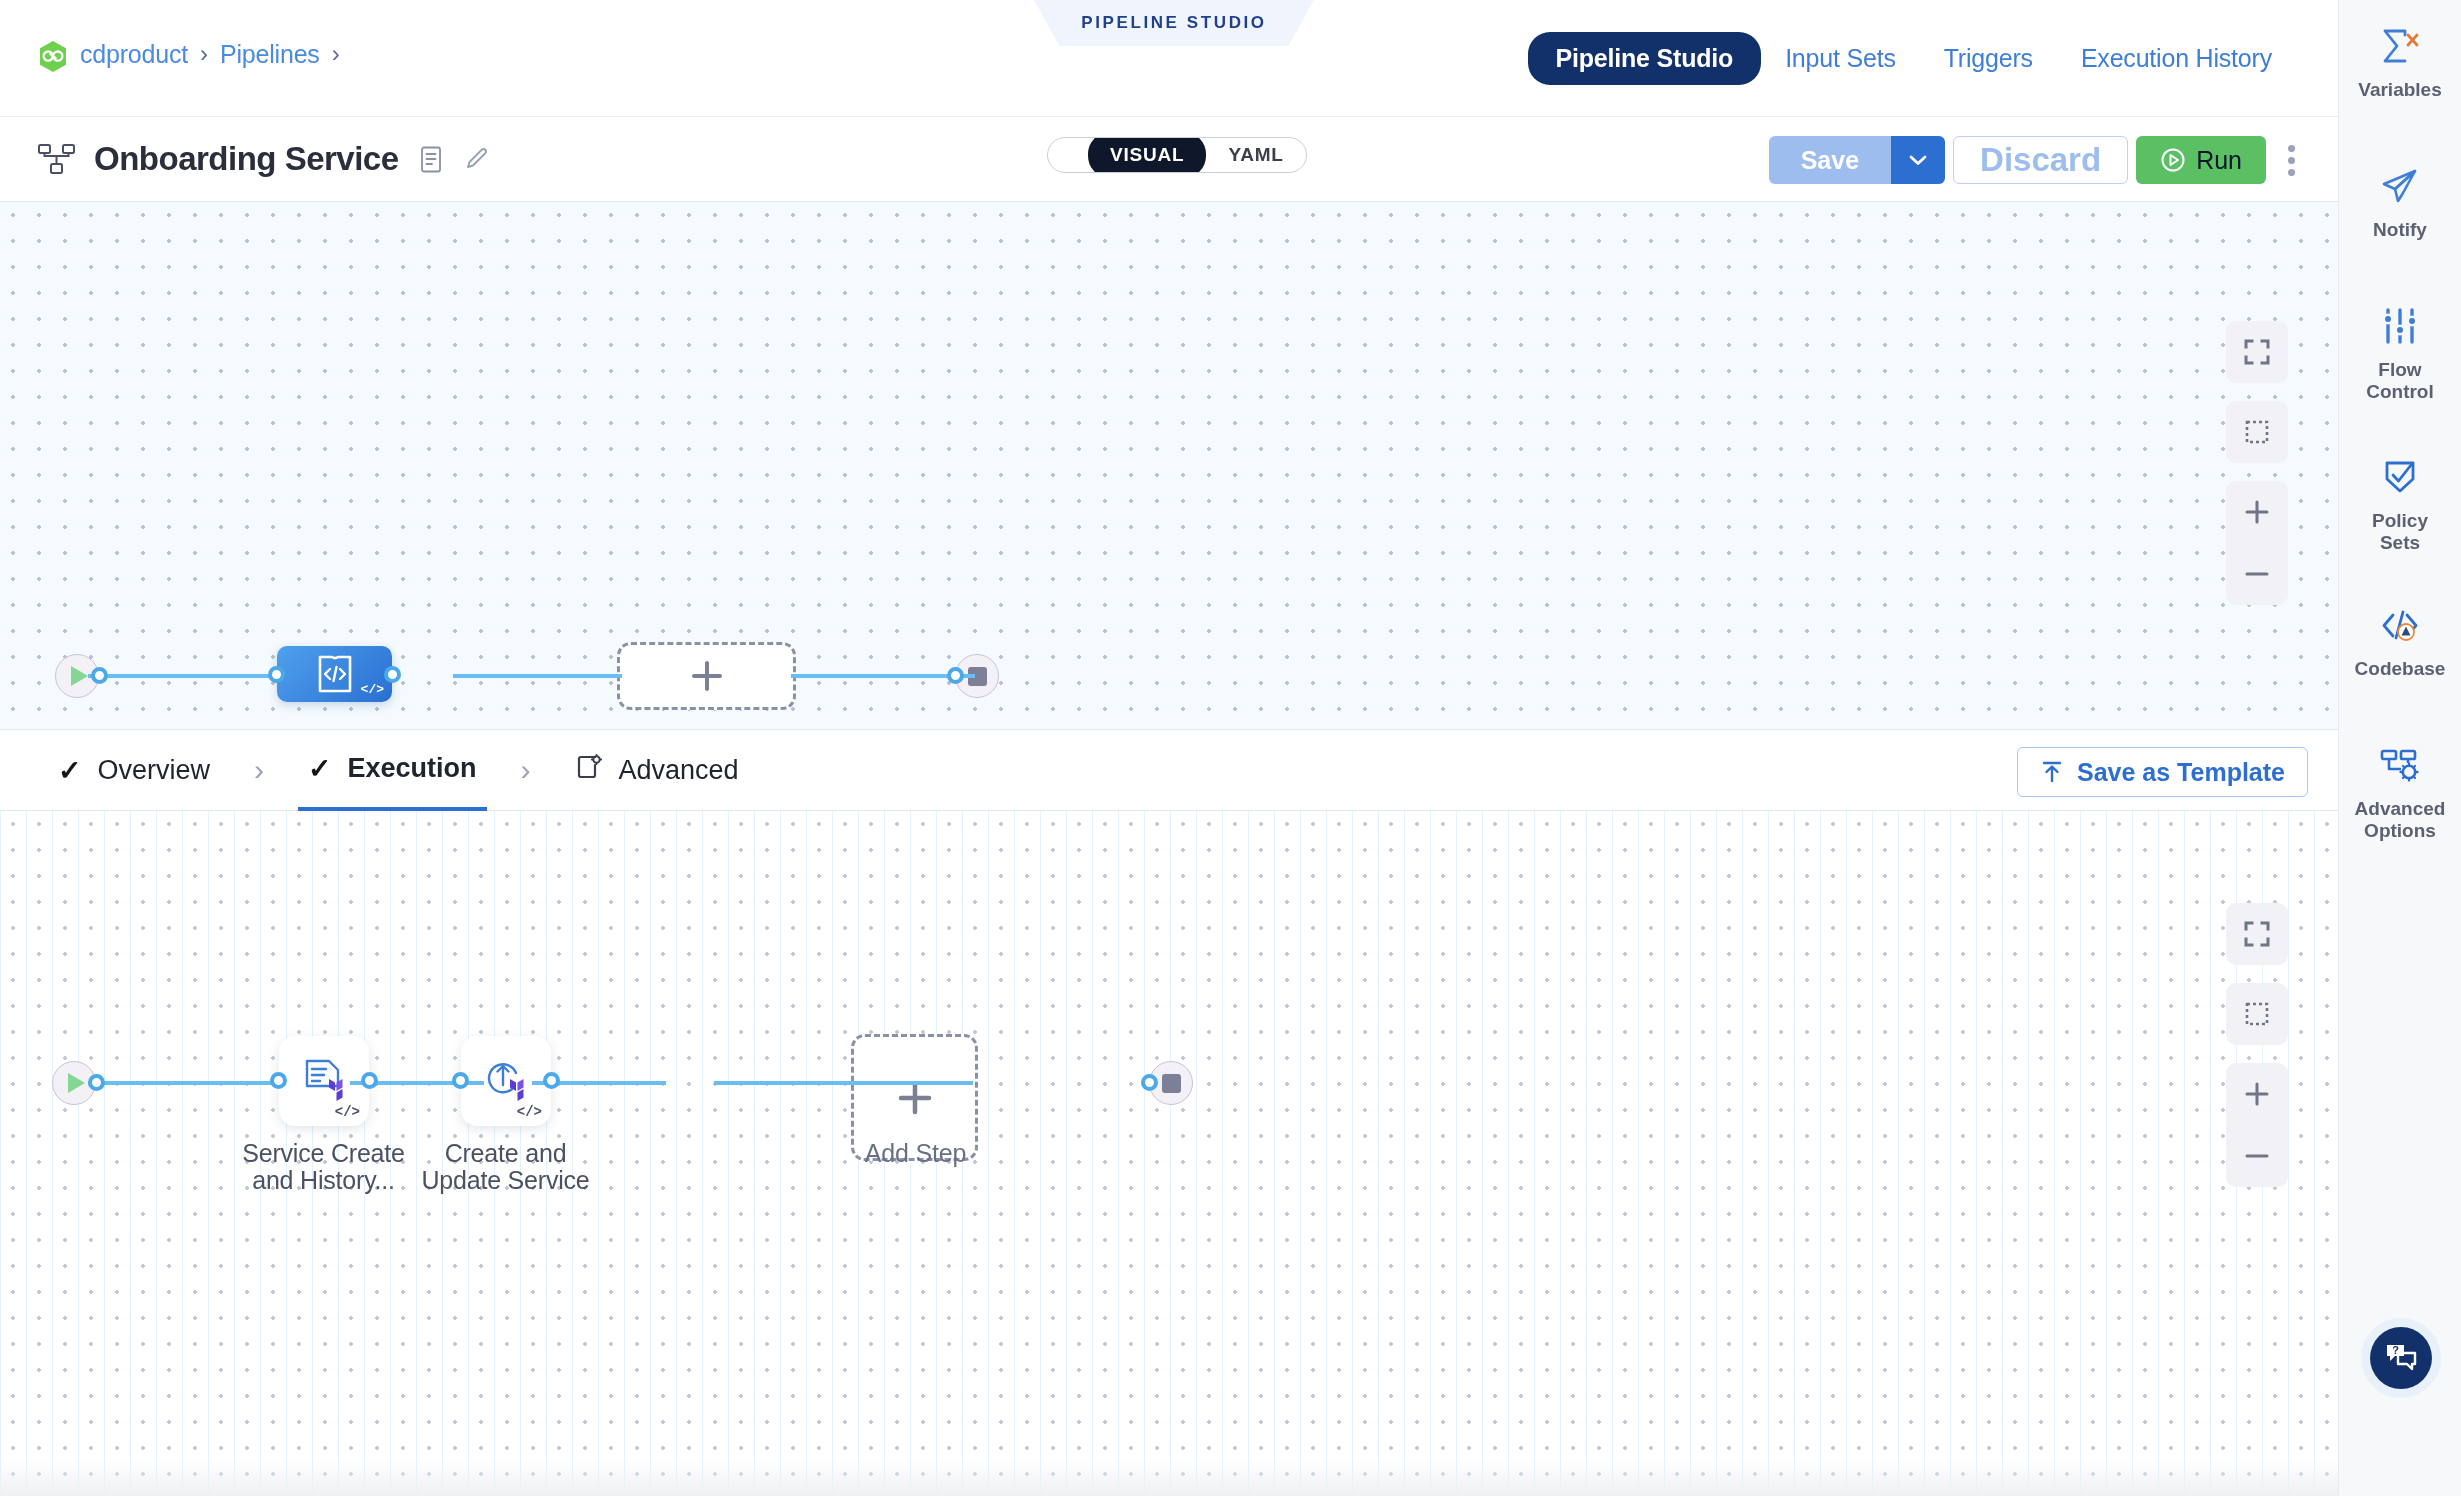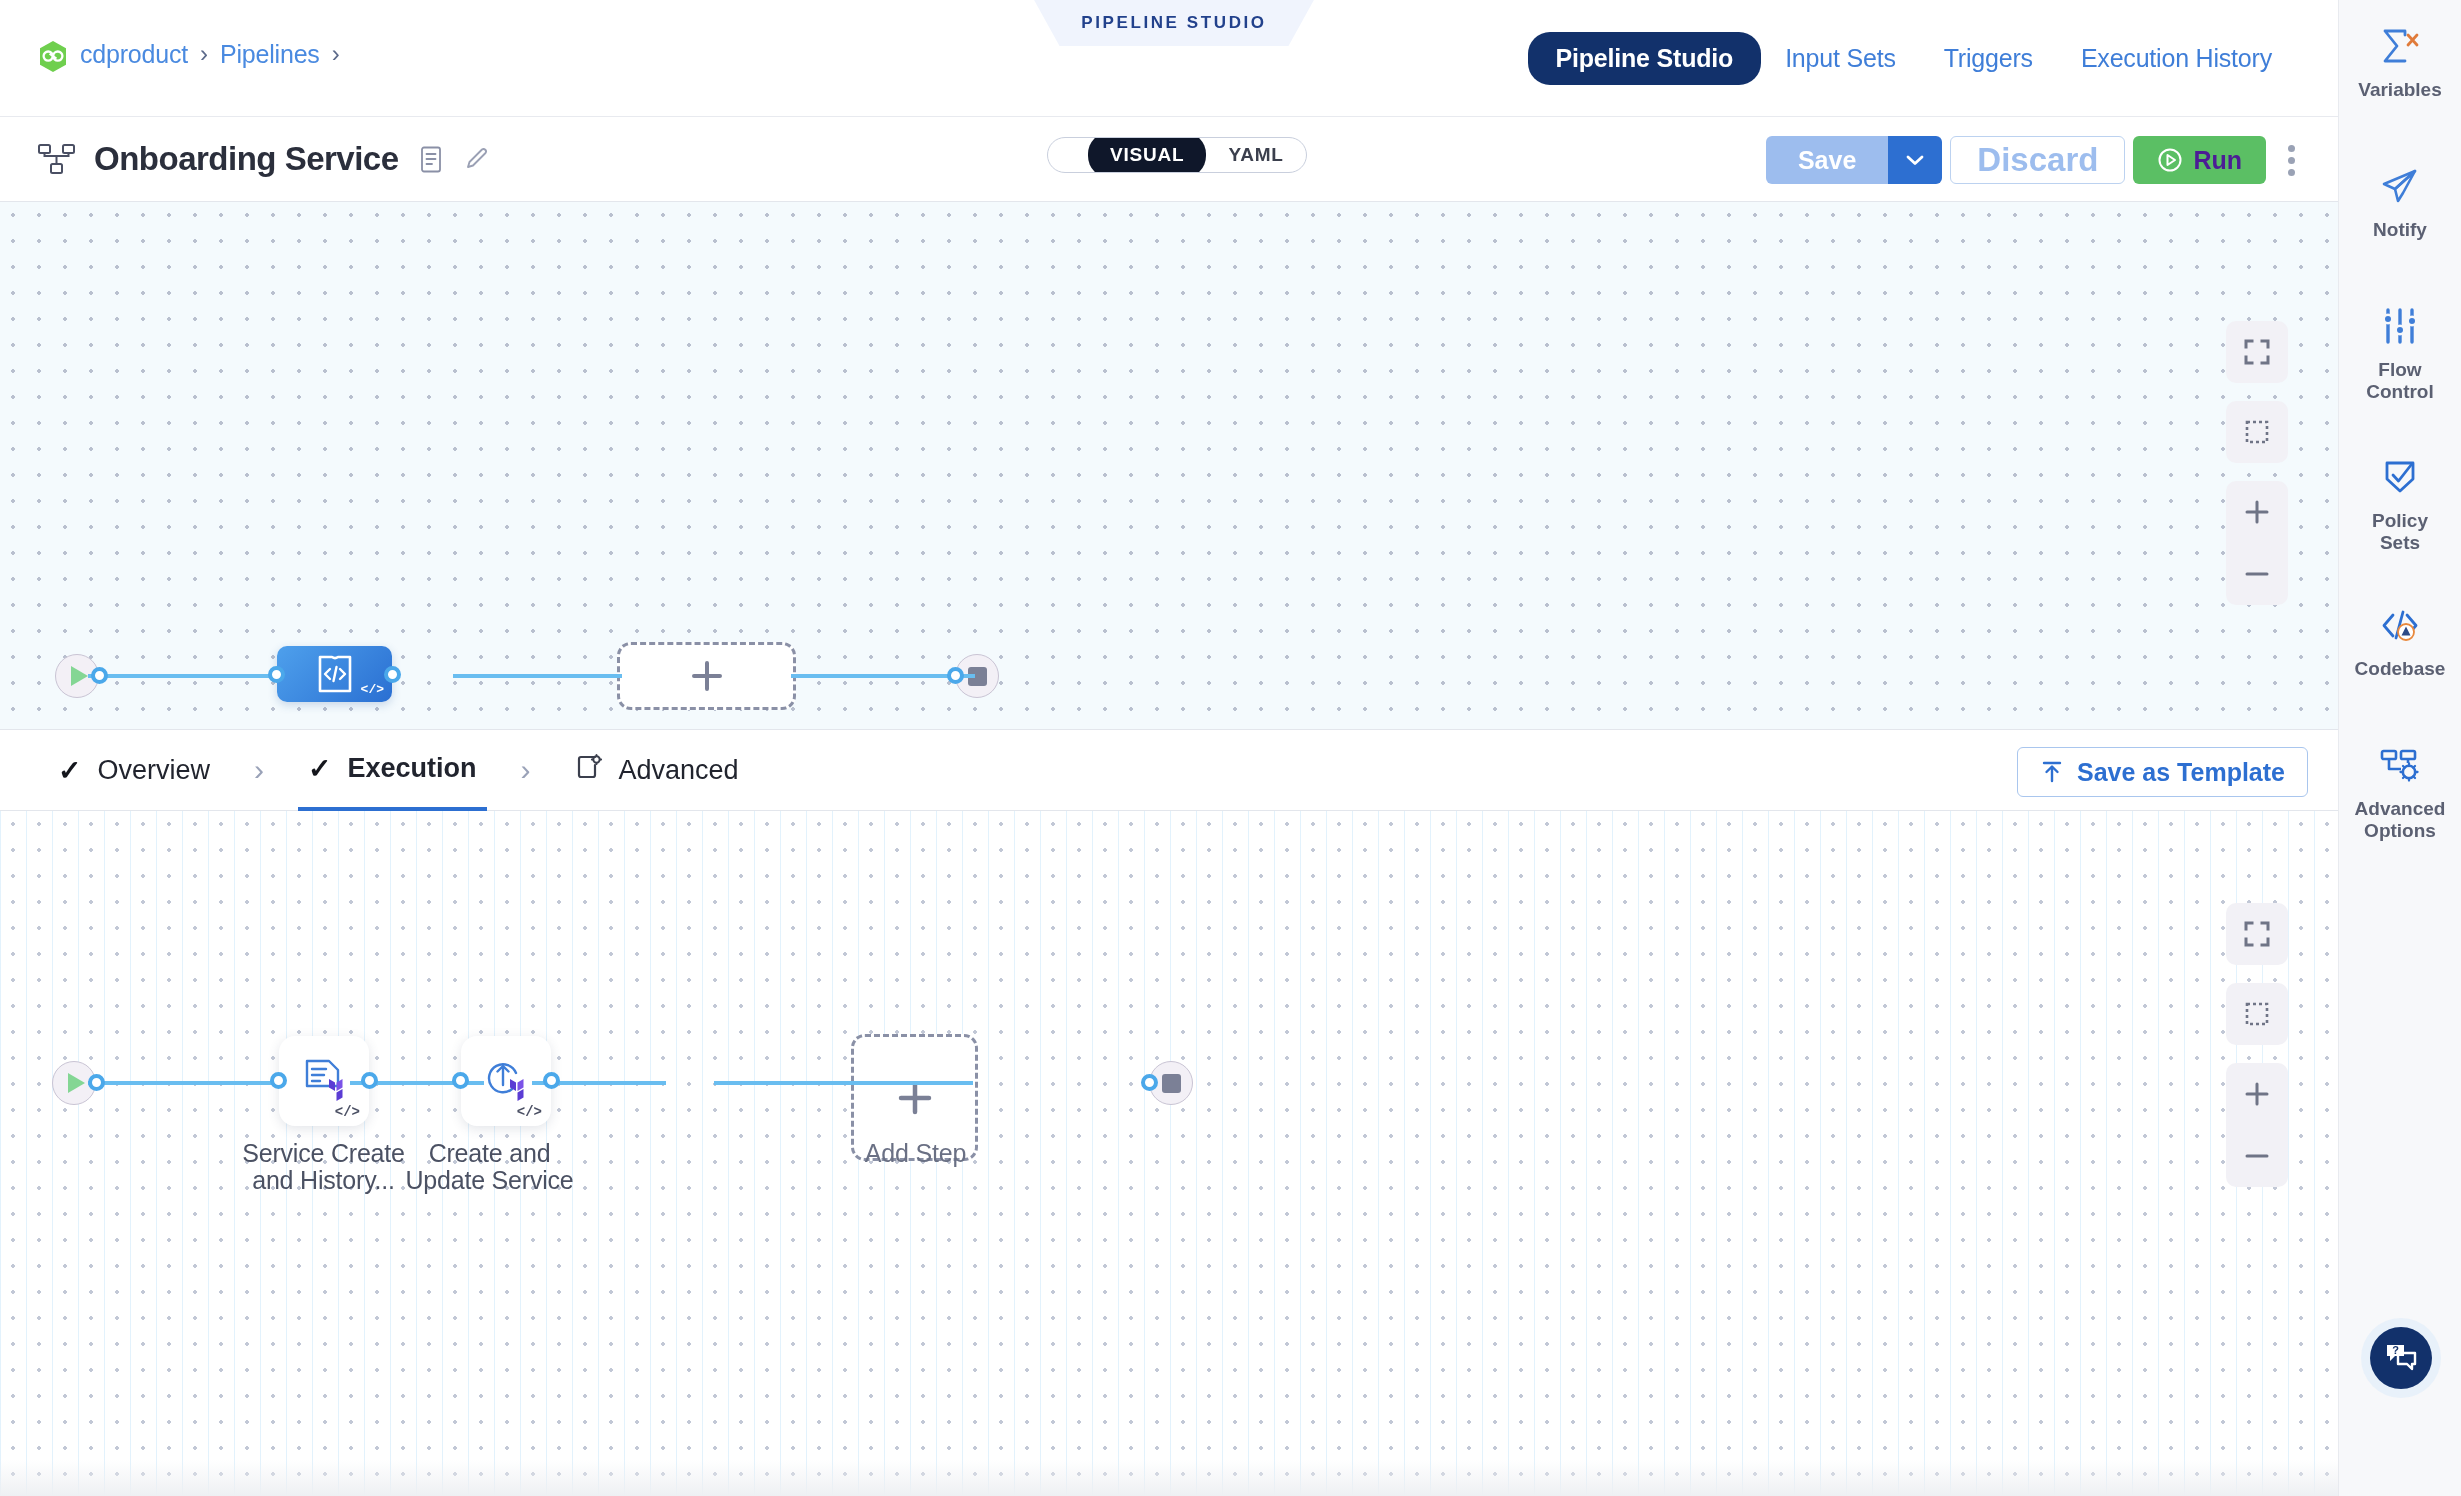--- a/index.html
+++ b/index.html
@@ -60,21 +60,21 @@
     background:#fff;
   }
   .vy-opt { font-size:19px; font-weight:bold; letter-spacing:0.8px; padding:0 22px; height:36px; display:flex; align-items:center; color:#3b3f4d; }
   .vy-opt.active { background:#0f172a; color:#fff; border-radius:22px; height:46px;margin-left:40px; }
 
   .title-actions { position:absolute; right:30px; top:19px; display:flex; align-items:center; gap:8px; }
   .btn-save-group { display:flex; height:48px; border-radius:6px; overflow:hidden; }
   .btn-save { background:#9dbdee; color:#fff; font-size:25px; font-weight:bold; padding:0 32px; display:flex; align-items:center; border:none; }
   .btn-save-caret { background:#2d6fd1; width:54px; display:flex; align-items:center; justify-content:center; border:none; }
   .btn-discard { height:48px; border:1px solid #bcd2f0; background:#fff; color:#9dbdee; font-size:33px; font-weight:bold; padding:0 26px; border-radius:6px; }
-  .btn-run { height:48px; background:#5bbf64; border:none; border-radius:6px; color:#4c1d95; font-size:25px; font-weight:bold; padding:0 24px; display:flex; align-items:center; gap:10px; }
+  .btn-run { height:48px; background:#5bbf64; border:none; border-radius:6px; color:#0f172a; font-size:25px; font-weight:normal; padding:0 24px; display:flex; align-items:center; gap:10px; }
   .kebab { width:34px; height:48px; display:flex; flex-direction:column; align-items:center; justify-content:center; gap:5px; }
   .kebab i { width:7px; height:7px; border-radius:50%; background:#9aa2b5; display:block; }
 
   
   .stage-canvas {
     position:relative; height:527px; flex:0 0 527px;
     background-color:#f4fafd;
     background-image:
       radial-gradient(circle, #b9c0cf 1.6px, transparent 1.7px);
     background-size: 26px 26px;
@@ -400,21 +400,21 @@
             <path d="M23 30 V11 M17.5 16.5 L23 11 L28.5 16.5" fill="none" stroke="#3f7ed8" stroke-width="2.4" stroke-linecap="round" stroke-linejoin="round"></path>
             <path d="M30 24 L36 27.5 V36 L30 32.5 Z" fill="#5b3cd4"></path>
             <path d="M37.5 27.5 L43.5 24 V32.5 L37.5 36 Z" fill="#7a52e8"></path>
             <path d="M37.5 37.5 L43.5 34 V42.5 L37.5 46 Z" fill="#5b3cd4"></path>
           </svg>
           <span class="code-badge">&lt;/&gt;</span>
         </div>
         <div class="port" style="left:-9px; top:36px;"></div>
         <div class="port" style="left:82px; top:36px;"></div>
       </div>
-      <div class="node-label" style="left:360px; top:329px;">
+      <div class="node-label" style="left:376px; top:329px;">
         <div>Create and</div>
         <div>Update Service</div>
       </div>
 
       <div class="node" style="left:851px; top:223px;">
         <div class="dash-node" style="width:127px;height:127px;">
           <svg width="44" height="44" viewBox="0 0 44 44">
             <path d="M22 8 V36 M8 22 H36" stroke="#7b8096" stroke-width="4.5" stroke-linecap="round"></path>
           </svg>
         </div>

